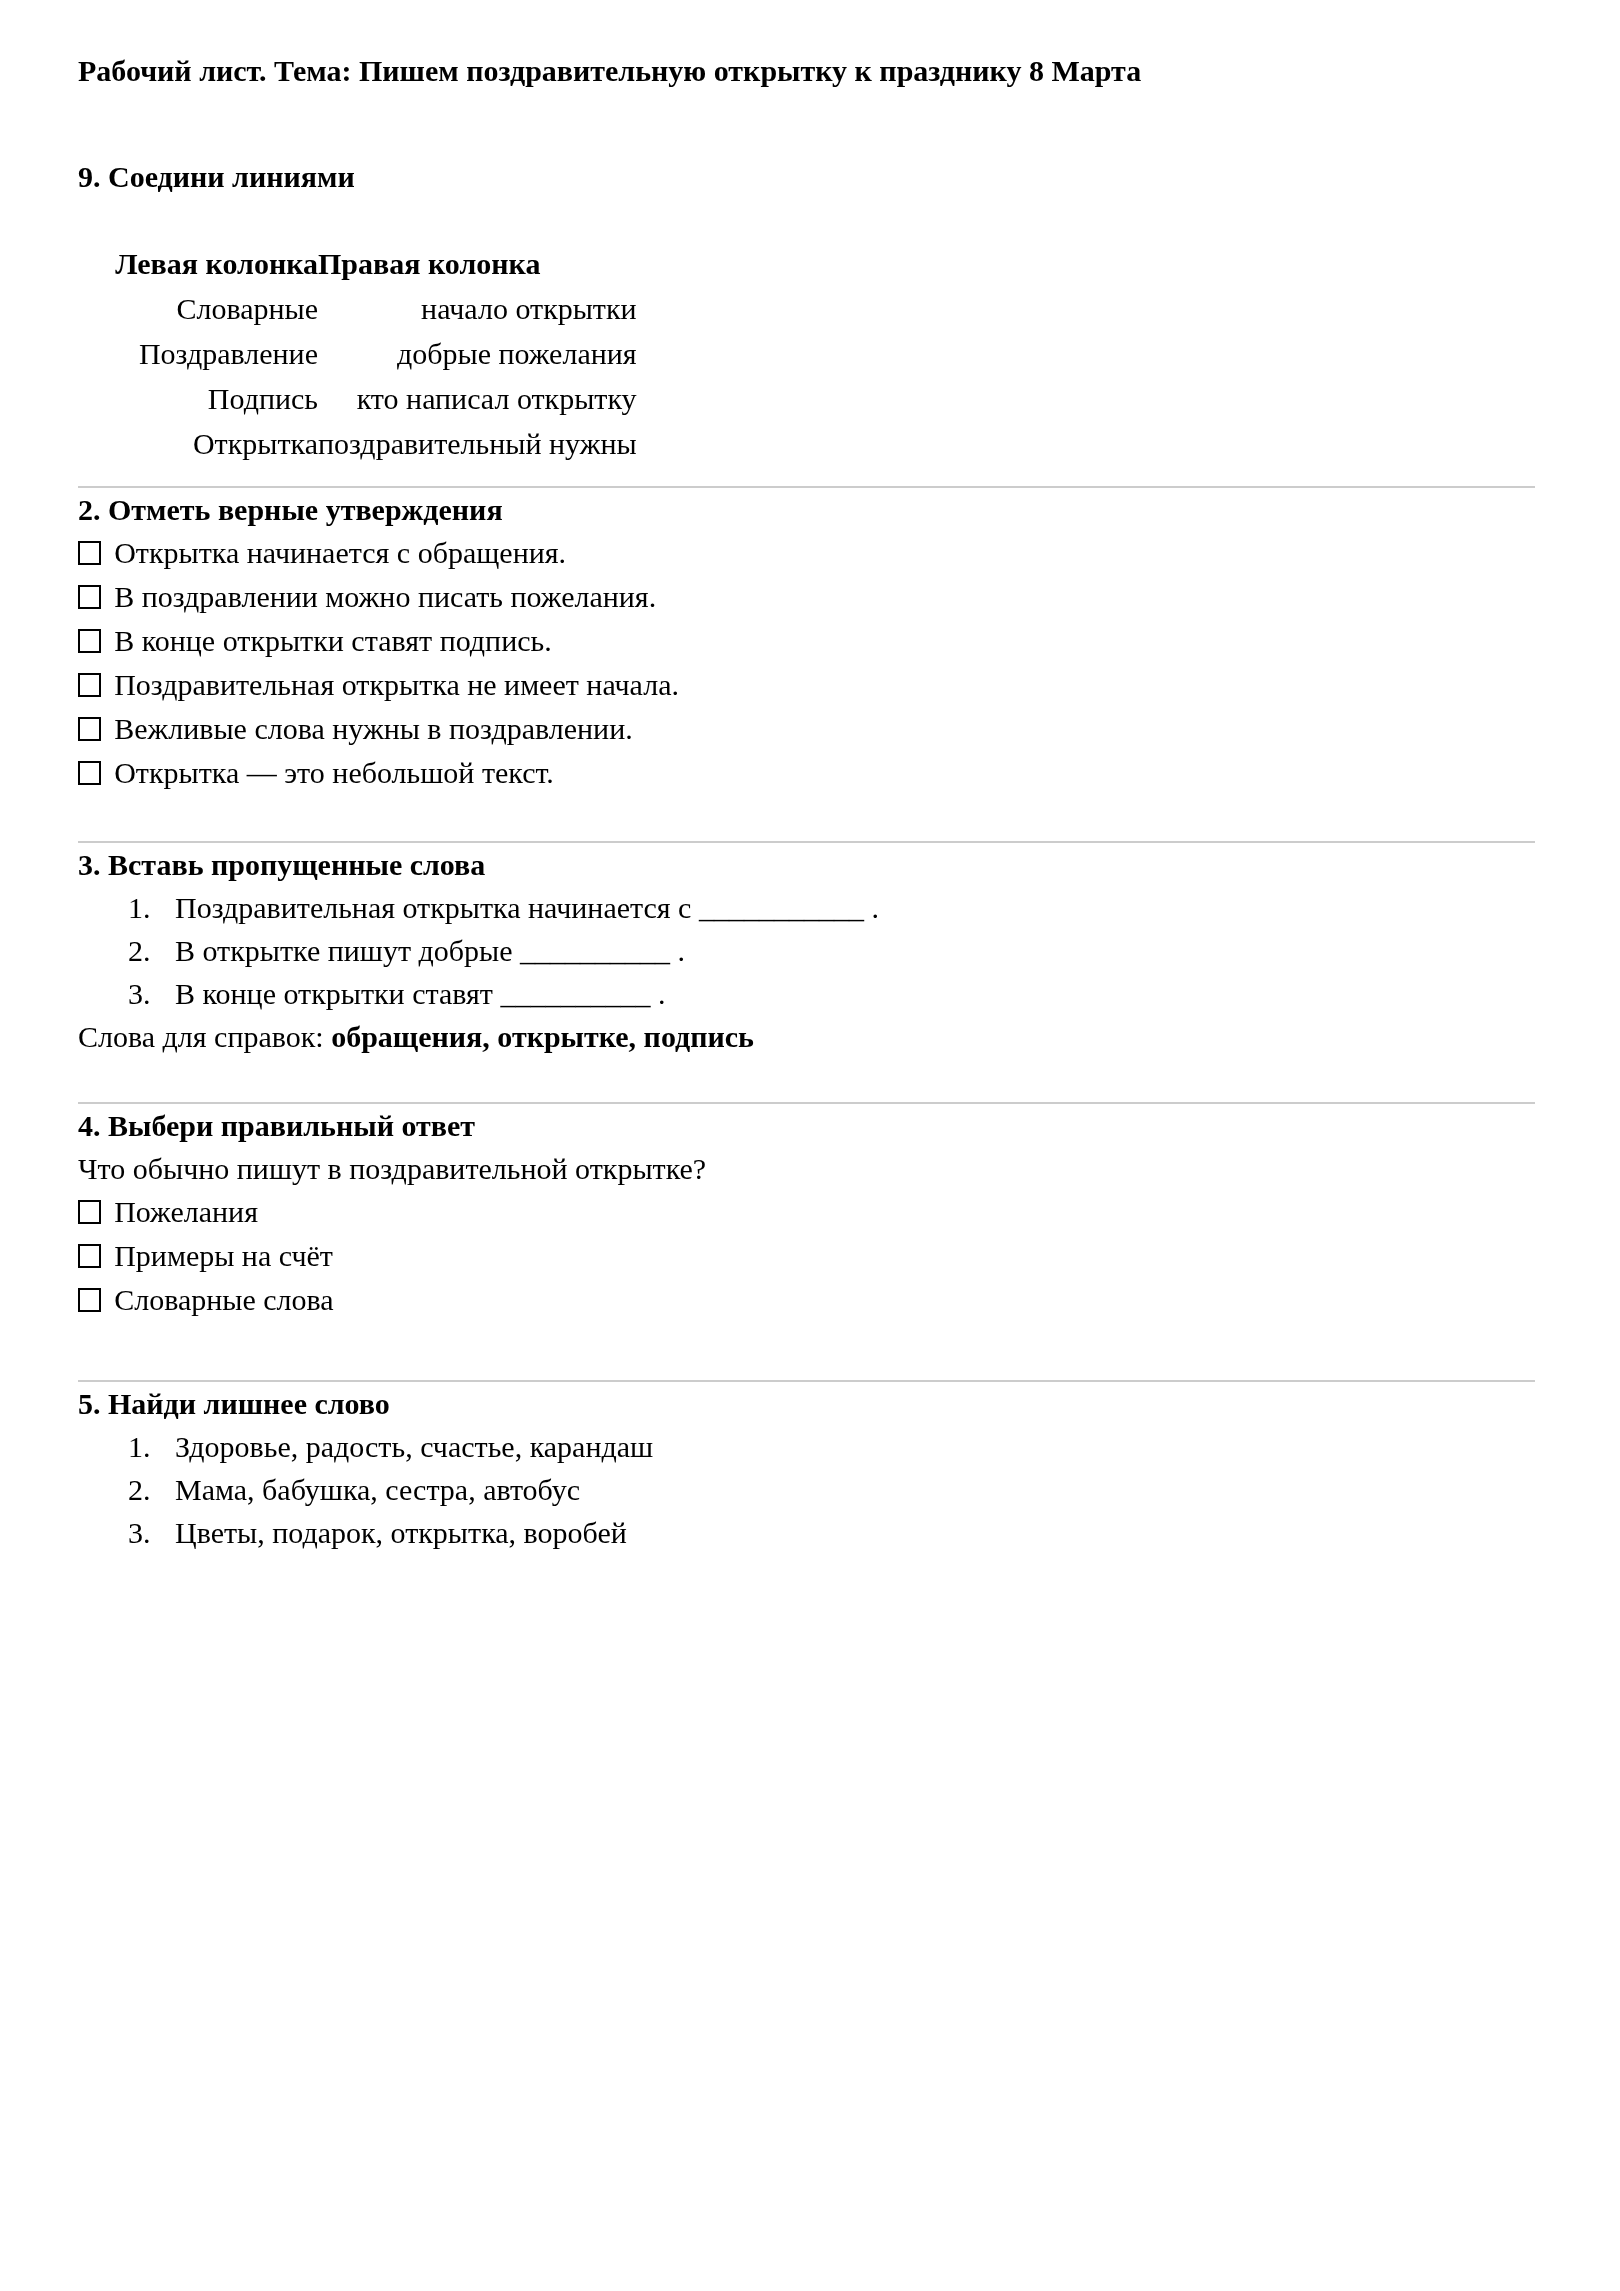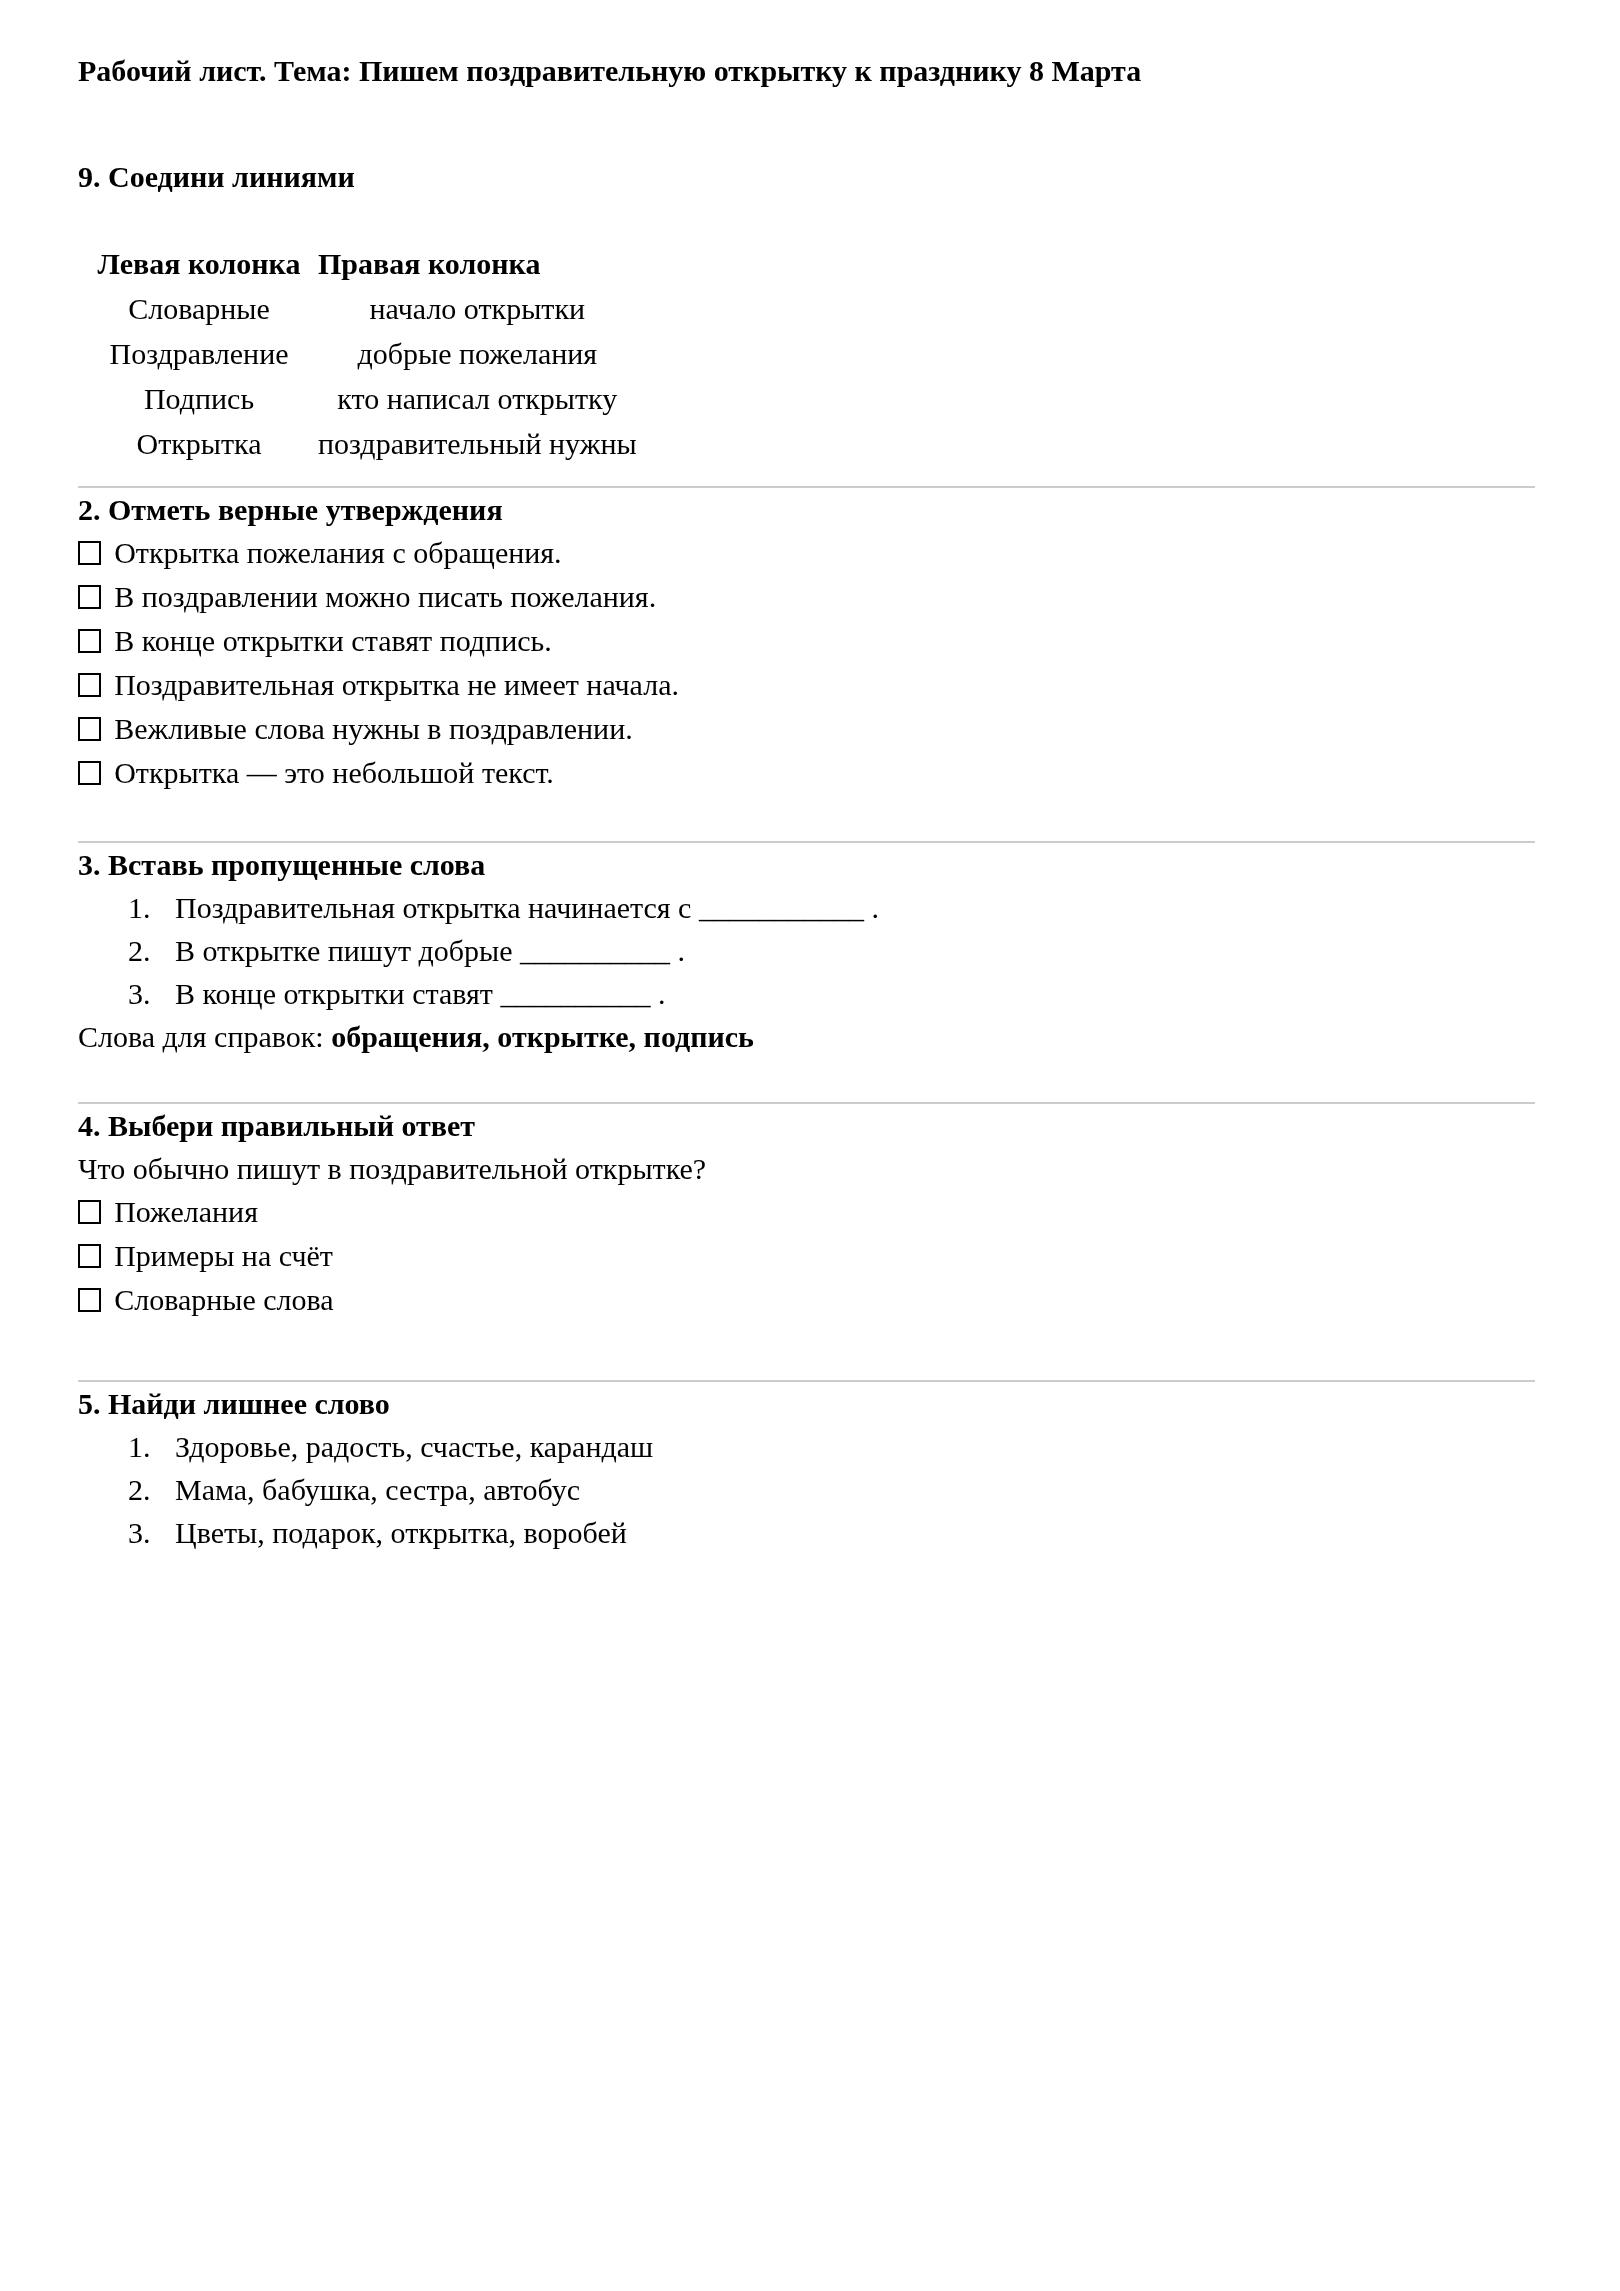--- a/index.html
+++ b/index.html
@@ -41,21 +41,21 @@
   table.match-table {
     border-collapse: collapse;
     margin-top: 43px;
     margin-left: 2px;
   }
   table.match-table th,
   table.match-table td {
     padding: 0;
     line-height: 45px;
     font-weight: normal;
-    text-align: center;
+    text-align: right;
     vertical-align: top;
   }
   table.match-table th { font-weight: bold; }
   table.match-table th:nth-child(2) { text-align: left; }
   table.match-table td:first-child,
   table.match-table th:first-child { width: 238px; }
 
   hr.divider {
     border: none;
     border-top: 2px solid #cccccc;
@@ -129,21 +129,21 @@
       </tr>
     </tbody>
   </table>
 
   <hr class="divider hr-1">
 
   <p class="section-heading">2. Отметь верные утверждения</p>
 
   <div class="block checklist">
     <div class="check-item">
-      <span class="cb"></span><span>Открытка пожелания с обращения.</span>
+      <span class="cb"></span><span>Открытка начинается с обращения.</span>
     </div>
     <div class="check-item">
       <span class="cb"></span><span>В поздравлении можно писать пожелания.</span>
     </div>
     <div class="check-item">
       <span class="cb"></span><span>В конце открытки ставят подпись.</span>
     </div>
     <div class="check-item">
       <span class="cb"></span><span>Поздравительная открытка не имеет начала.</span>
     </div>

